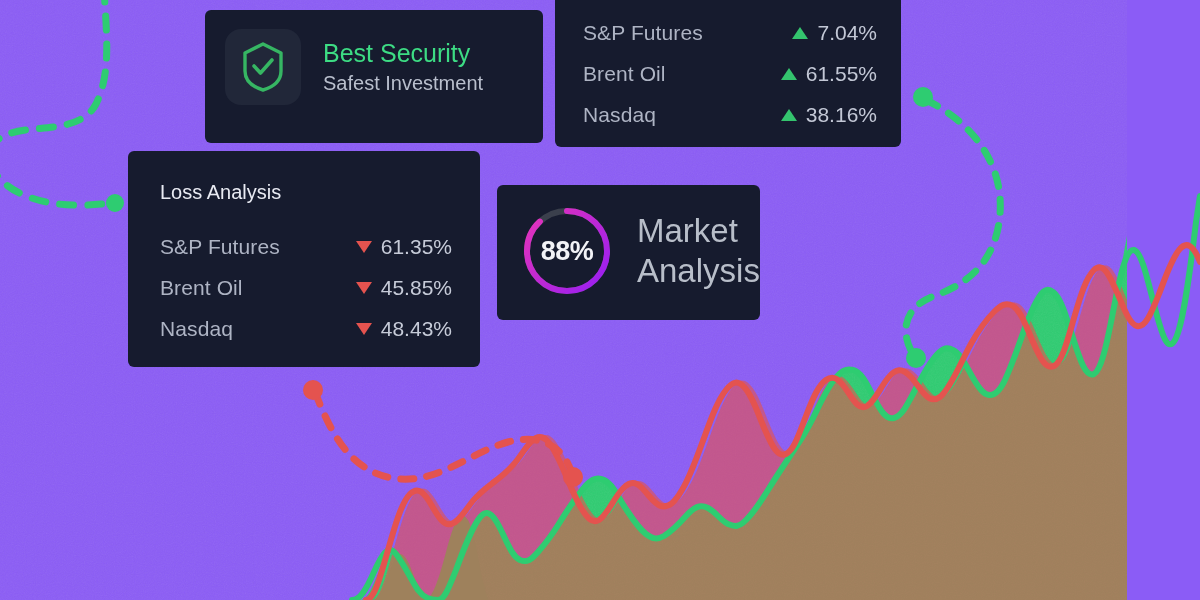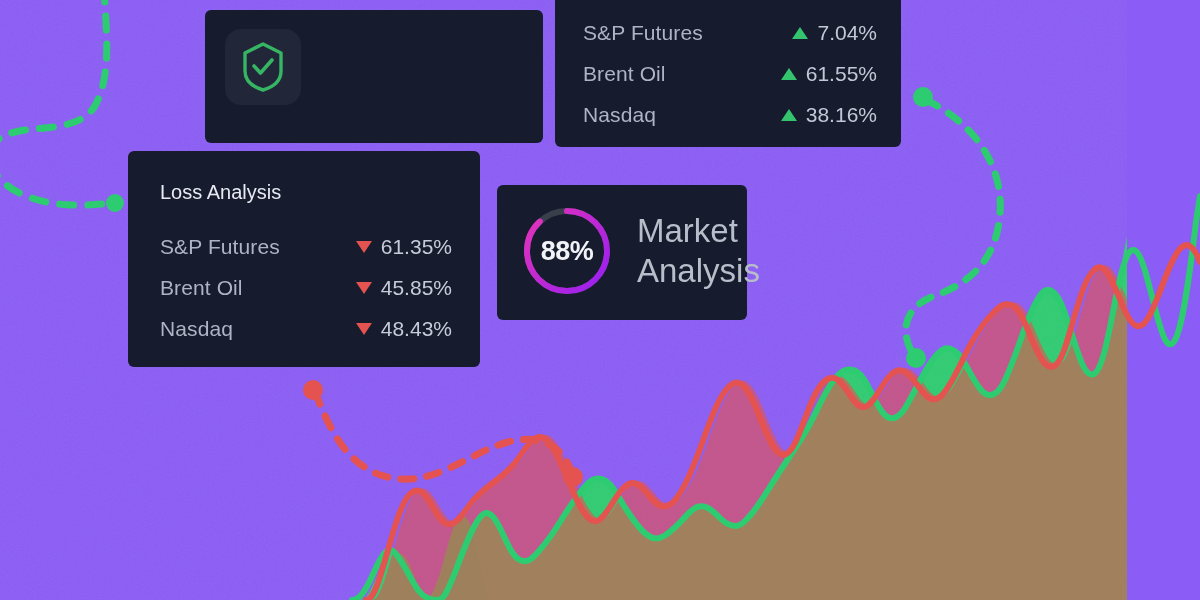--- a/index.html
+++ b/index.html
@@ -17,21 +17,21 @@
   
   .card{position:absolute;background:#161b2e;border-radius:6px;z-index:3;}
 
   
   #card-gainers{left:555px;top:-16px;width:346px;height:163px;padding:0;}
   
   #card-security{left:205px;top:10px;width:338px;height:133px;}
   
   #card-loss{left:128px;top:151px;width:352px;height:216px;}
   
-  #card-activity{left:497px;top:185px;width:250px;height:135px;}
+  #card-activity{left:497px;top:185px;width:250px;height:135px;padding-left:13px;}
 
   
   .quote-list{position:absolute;left:28px;right:24px;top:28px;}
   .quote-row{display:flex;align-items:center;justify-content:space-between;height:41px;}
   .quote-name{font-size:21px;color:#aeb4c4;letter-spacing:.1px;}
   .quote-val{display:flex;align-items:center;gap:9px;font-size:21px;font-weight:400;}
   .tri{width:0;height:0;display:inline-block;}
   .tri.up{border-left:8px solid transparent;border-right:8px solid transparent;border-bottom:12px solid #34c46e;}
   .tri.down{border-left:8px solid transparent;border-right:8px solid transparent;border-top:12px solid #e4534f;}
   .val-up{color:#c3c8d6;}
@@ -229,20 +229,24 @@
   </div>
 
   <div class="card" id="card-security">
     <div class="sec-inner">
       <div class="sec-icon-box">
         <svg width="48" height="52" viewBox="0 0 48 52" aria-hidden="true">
           <path d="M24 3 L42 12 L42 30 C42 40 34 46 24 49 C14 46 6 40 6 30 L6 12 Z" fill="none" stroke="#36b663" stroke-width="3.4" stroke-linejoin="round"></path>
           <path d="M15 25 L21.5 32 L33 19" fill="none" stroke="#36b663" stroke-width="3.6" stroke-linecap="round" stroke-linejoin="round"></path>
         </svg>
       </div>
+      <div class="sec-text">
+        <div class="sec-title">Best Security</div>
+        <div class="sec-sub">Safest Investment</div>
+      </div>
     </div>
   </div>
 
   <div class="card" id="card-loss">
     <div class="loss-title">Loss Analysis</div>
     <div class="quote-list">
 
       <div class="quote-row">
         <span class="quote-name">S&amp;P Futures</span>
         <span class="quote-val">

